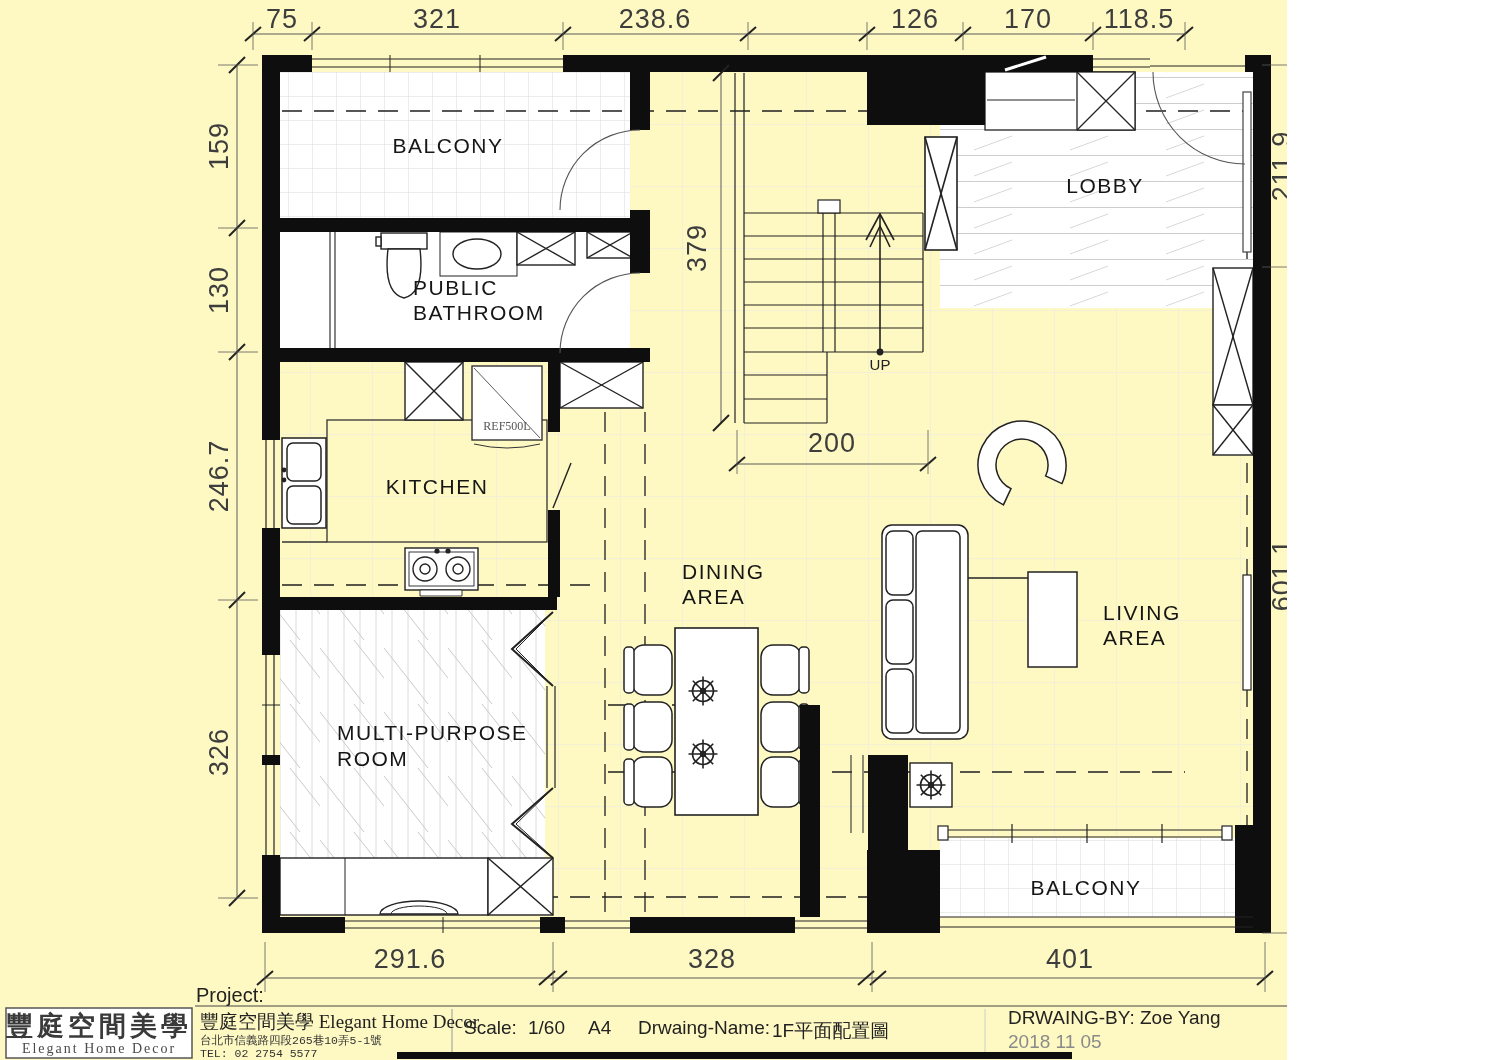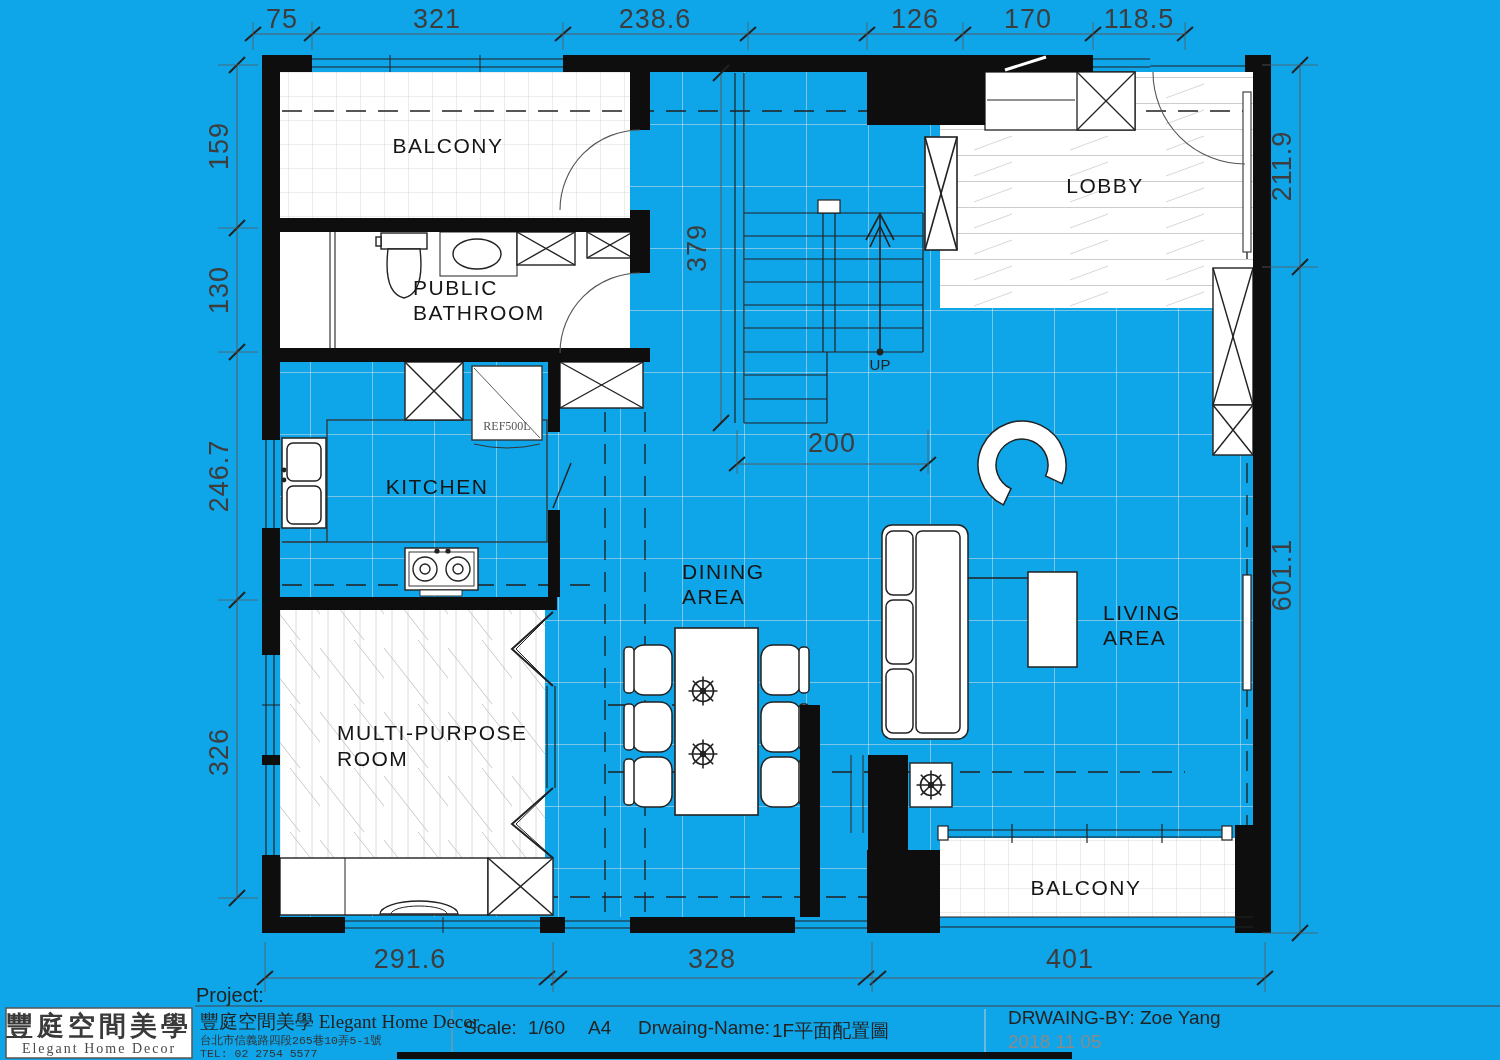--- a/index.html
+++ b/index.html
@@ -1,16 +1,16 @@
 <!DOCTYPE html>
 <html><head>
 <meta charset="utf-8">
 <style>
   html,body{margin:0;padding:0;background:#fff;}
-  .page{position:relative;width:1500px;height:1060px;background:#0ea5e9;overflow:hidden;
+  .page{position:relative;width:1287px;height:1060px;background:#fef9c3;overflow:hidden;
         font-family:"Liberation Sans",sans-serif;}
   svg{display:block}
   text{fill:#1c1c1c}
   .dimtxt{font-size:27px;fill:#3d3d3d;letter-spacing:1px;}
   .roomtxt{font-size:21px;fill:#161616;letter-spacing:1.5px;}
   .smalltxt{font-size:12px;fill:#555;font-family:"Liberation Serif",serif;}
   .uptxt{font-size:15px;fill:#222;}
   .tbbig{font-size:20px;fill:#222;}
   .tbmed{font-size:19px;fill:#222;}
   .tbsmall{font-size:11.5px;fill:#333;font-family:"Liberation Mono",monospace;}

